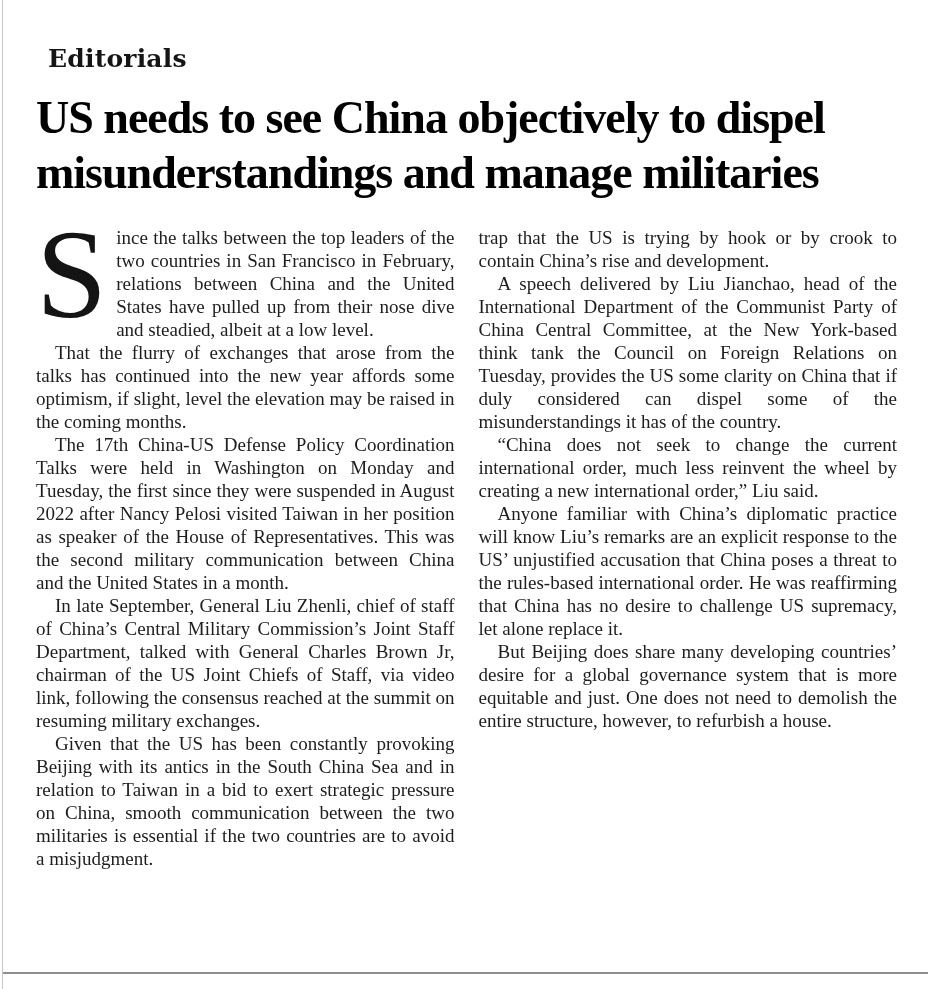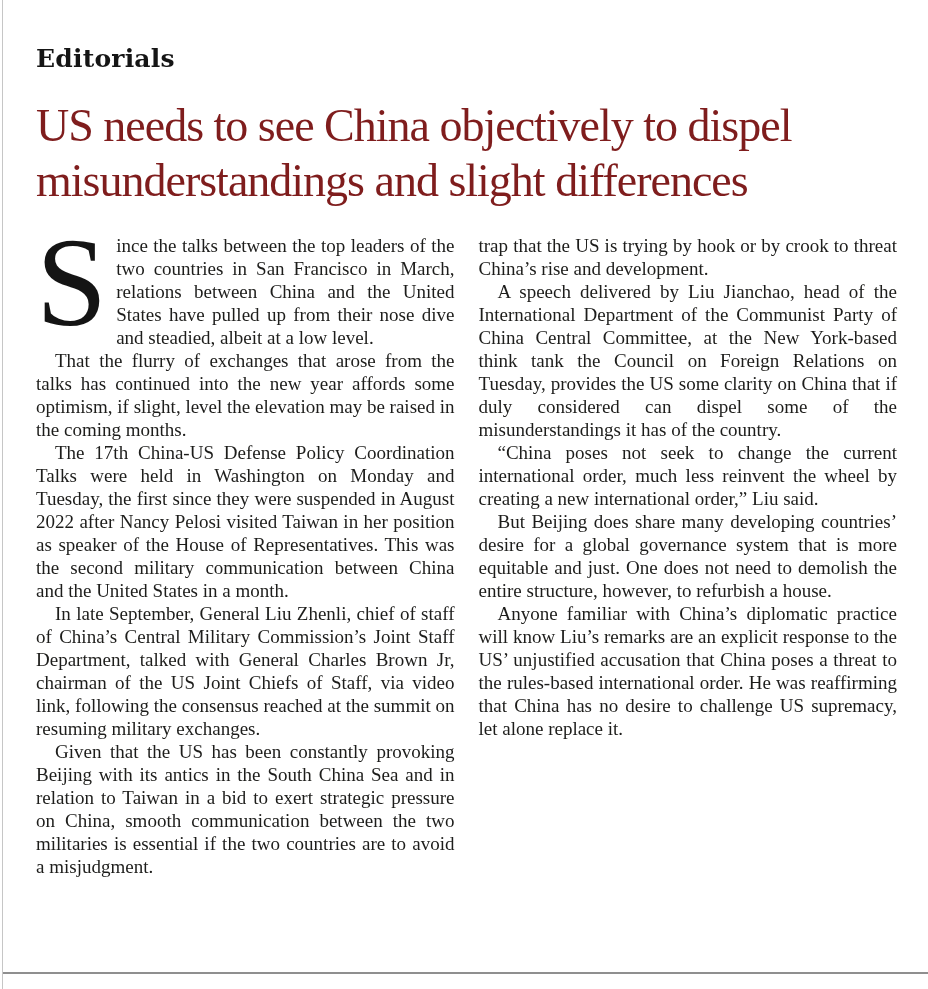--- a/index.html
+++ b/index.html
@@ -30,30 +30,31 @@
 
   .content { padding: 44px 31px 0 36px; }
 
   .kicker {
     font-family: "DejaVu Serif", serif;
     font-weight: bold;
     font-size: 25px;
     line-height: 30px;
     color: #151515;
     letter-spacing: 0.2px;
+    margin-left: 12px;
   }
 
   h1.headline {
-    margin: 24px 0 0 0;
+    margin: 16px 0 0 0;
     font-family: "Liberation Serif", serif;
-    font-weight: normal;
+    font-weight: bold;
     font-size: 46px;
     line-height: 55px;
     letter-spacing: -1px;
-    color: #7f1d1d;
+    color: #000000;
   }
   .hl-line { display: block; }
 
   .body-cols {
     margin-top: 26px;
     display: flex;
     gap: 24px;
   }
   .col { flex: 1 1 0; min-width: 0; }
 
@@ -81,54 +82,54 @@
 <div class="page">
 
   <div class="edge-rule"></div>
 
   <div class="content">
 
     <div class="kicker">Editorials</div>
 
     <h1 class="headline">
       <span class="hl-line">US needs to see China objectively to dispel</span>
-      <span class="hl-line">misunderstandings and slight differences</span>
+      <span class="hl-line">misunderstandings and manage militaries</span>
     </h1>
 
     <div class="body-cols">
 
       <div class="col">
         <p class="lead">
-          <span class="dropcap">S</span><span>ince the talks between the top leaders of the two countries in San Francisco in March, relations between China and the United States have pulled up from their nose dive and steadied, albeit at a low level.</span>
+          <span class="dropcap">S</span><span>ince the talks between the top leaders of the two countries in San Francisco in February, relations between China and the United States have pulled up from their nose dive and steadied, albeit at a low level.</span>
         </p>
         <div>
 
             <p class="para indent">That the flurry of exchanges that arose from the talks has continued into the new year affords some optimism, if slight, level the elevation may be raised in the coming months.</p>
 
             <p class="para indent">The 17th China-US Defense Policy Coordination Talks were held in Washington on Monday and Tuesday, the first since they were suspended in August 2022 after Nancy Pelosi visited Taiwan in her position as speaker of the House of Representatives. This was the second military communication between China and the United States in a month.</p>
 
             <p class="para indent">In late September, General Liu Zhenli, chief of staff of China’s Central Military Commission’s Joint Staff Department, talked with General Charles Brown Jr, chairman of the US Joint Chiefs of Staff, via video link, following the consensus reached at the summit on resuming military exchanges.</p>
 
             <p class="para indent">Given that the US has been constantly provoking Beijing with its antics in the South China Sea and in relation to Taiwan in a bid to exert strategic pressure on China, smooth communication between the two militaries is essential if the two countries are to avoid a misjudgment.</p>
 
           </div>
       </div>
 
       <div class="col">
-        <p class="para">trap that the US is trying by hook or by crook to threat China’s rise and development.</p>
+        <p class="para">trap that the US is trying by hook or by crook to contain China’s rise and development.</p>
         <div>
 
             <p class="para indent">A speech delivered by Liu Jianchao, head of the International Department of the Communist Party of China Central Committee, at the New York-based think tank the Council on Foreign Relations on Tuesday, provides the US some clarity on China that if duly considered can dispel some of the misunderstandings it has of the country.</p>
 
-            <p class="para indent">“China poses not seek to change the current international order, much less reinvent the wheel by creating a new international order,” Liu said.</p>
+            <p class="para indent">“China does not seek to change the current international order, much less reinvent the wheel by creating a new international order,” Liu said.</p>
 
 
+            <p class="para indent">Anyone familiar with China’s diplomatic practice will know Liu’s remarks are an explicit response to the US’ unjustified accusation that China poses a threat to the rules-based international order. He was reaffirming that China has no desire to challenge US supremacy, let alone replace it.</p>
+
             <p class="para indent">But Beijing does share many developing countries’ desire for a global governance system that is more equitable and just. One does not need to demolish the entire structure, however, to refurbish a house.</p>
-
-            <p class="para indent">Anyone familiar with China’s diplomatic practice will know Liu’s remarks are an explicit response to the US’ unjustified accusation that China poses a threat to the rules-based international order. He was reaffirming that China has no desire to challenge US supremacy, let alone replace it.</p>
 
           </div>
       </div>
 
     </div>
   </div>
 
   <div class="bottom-rule"></div>
 </div>
 

